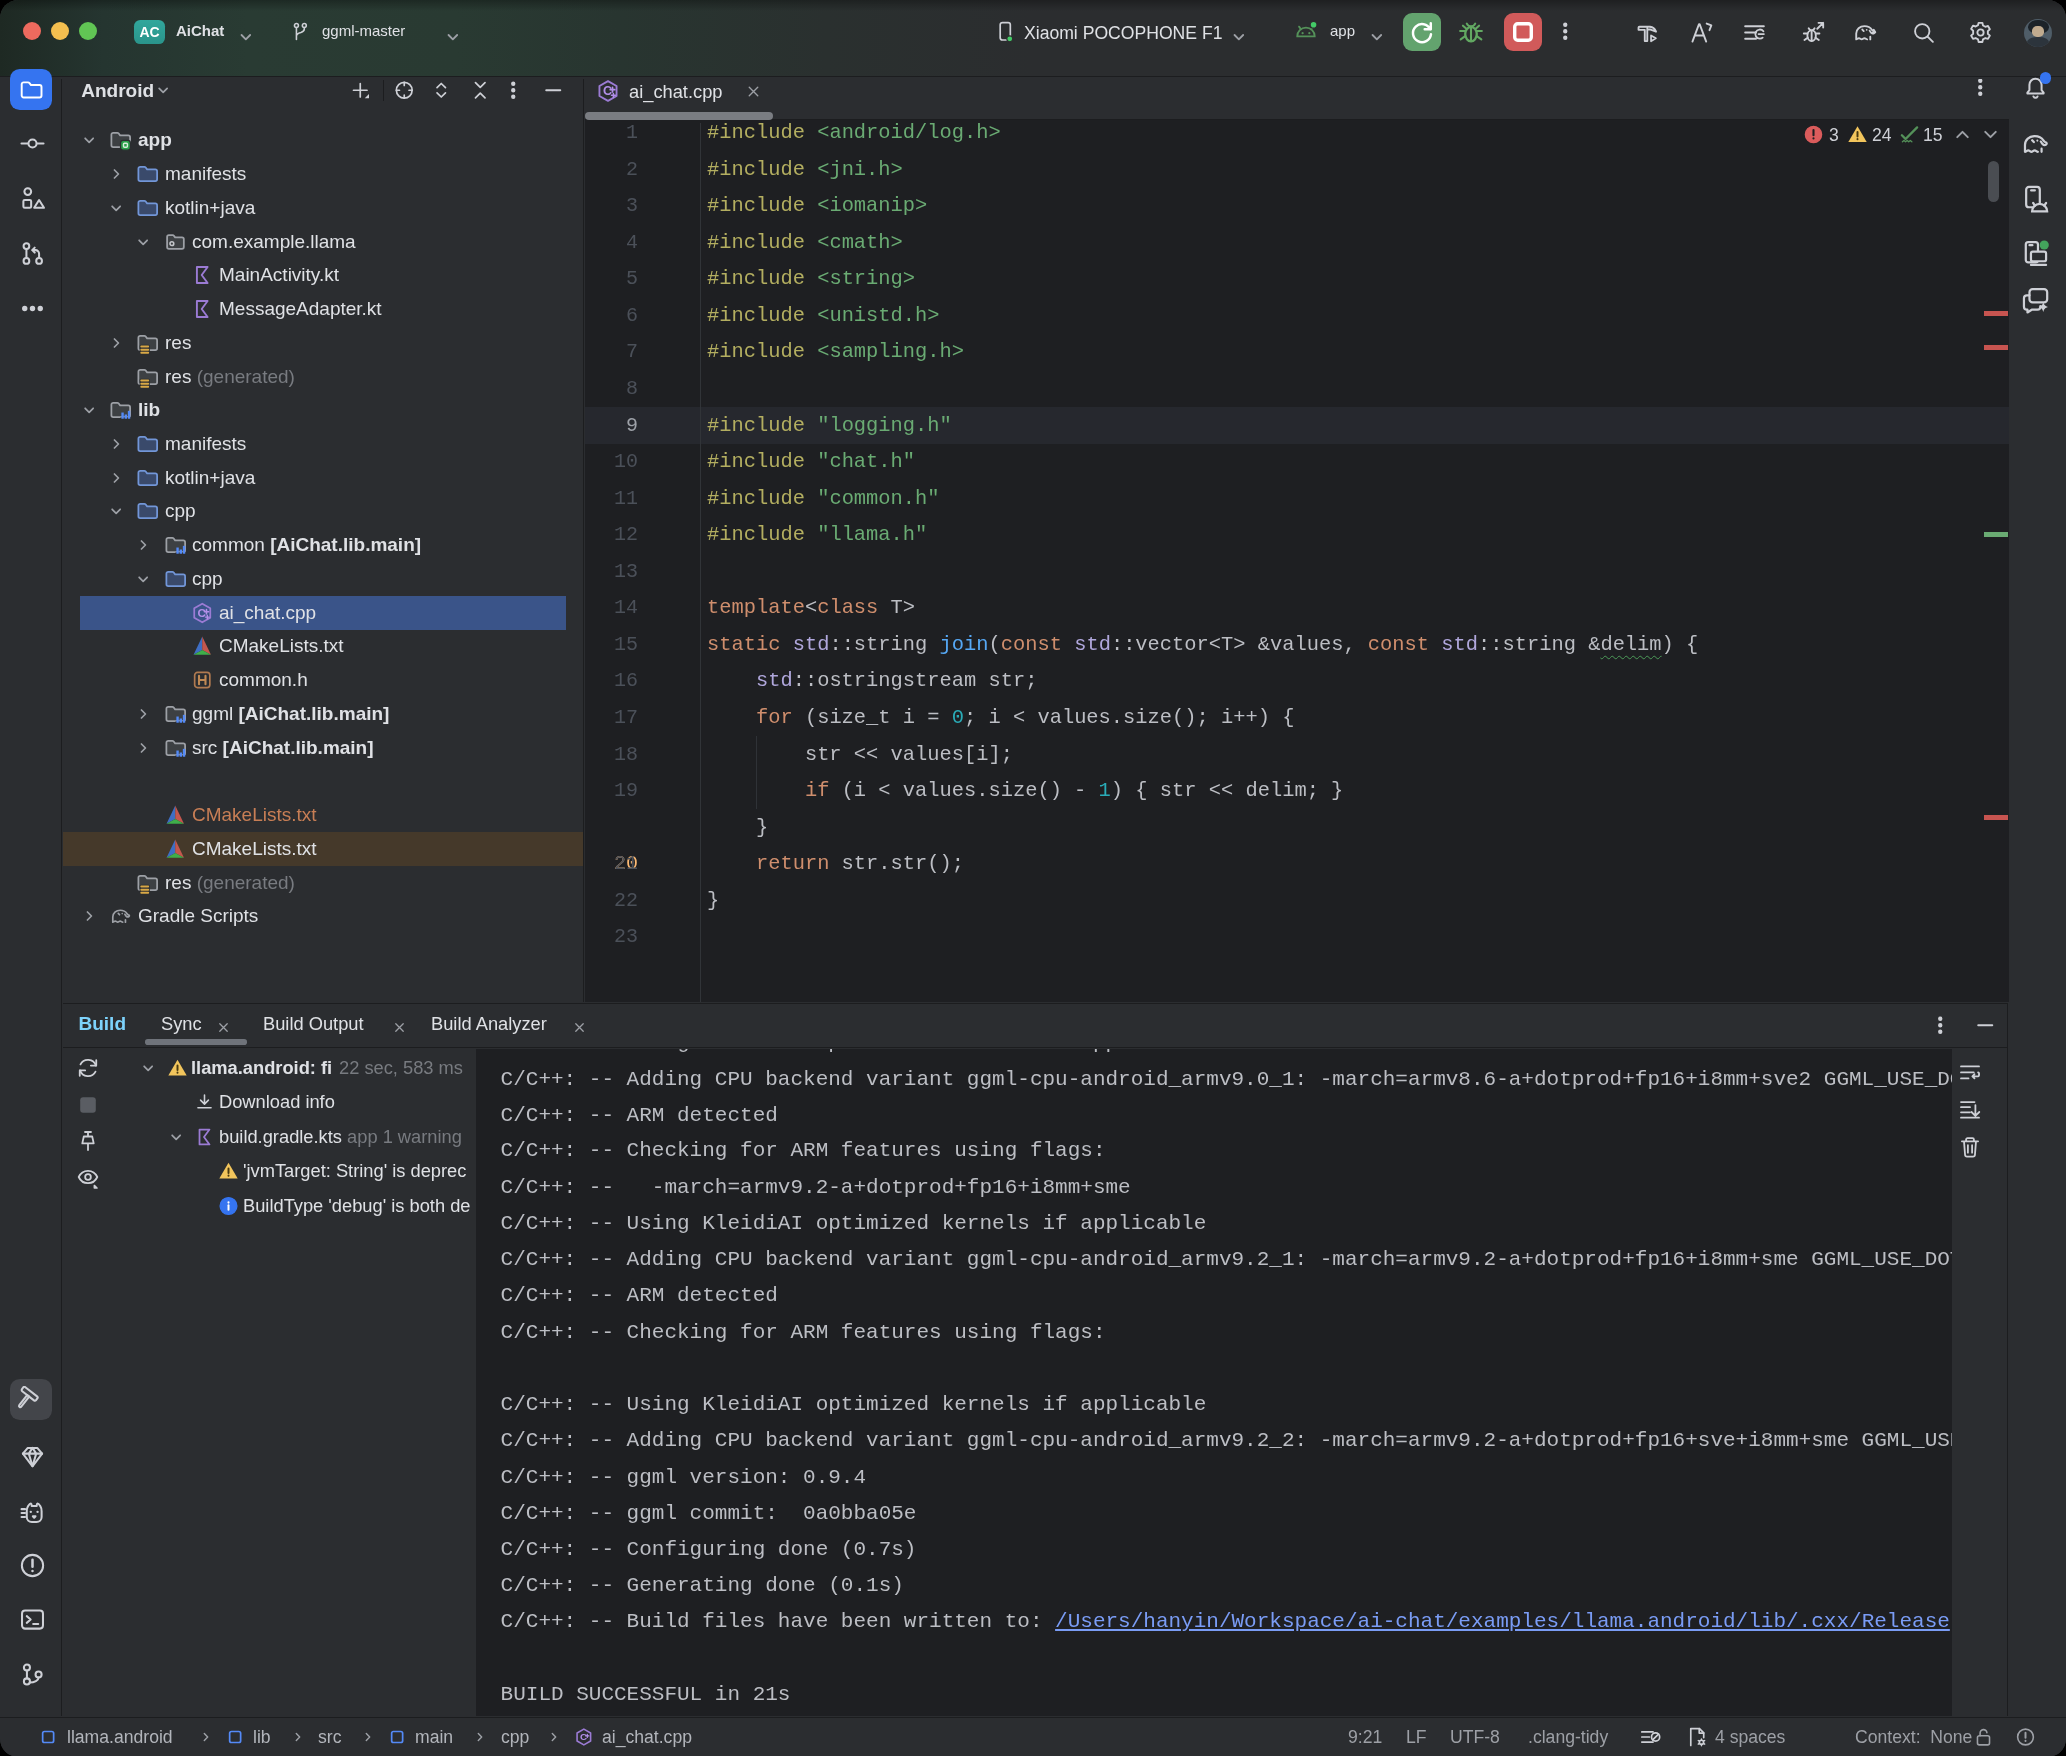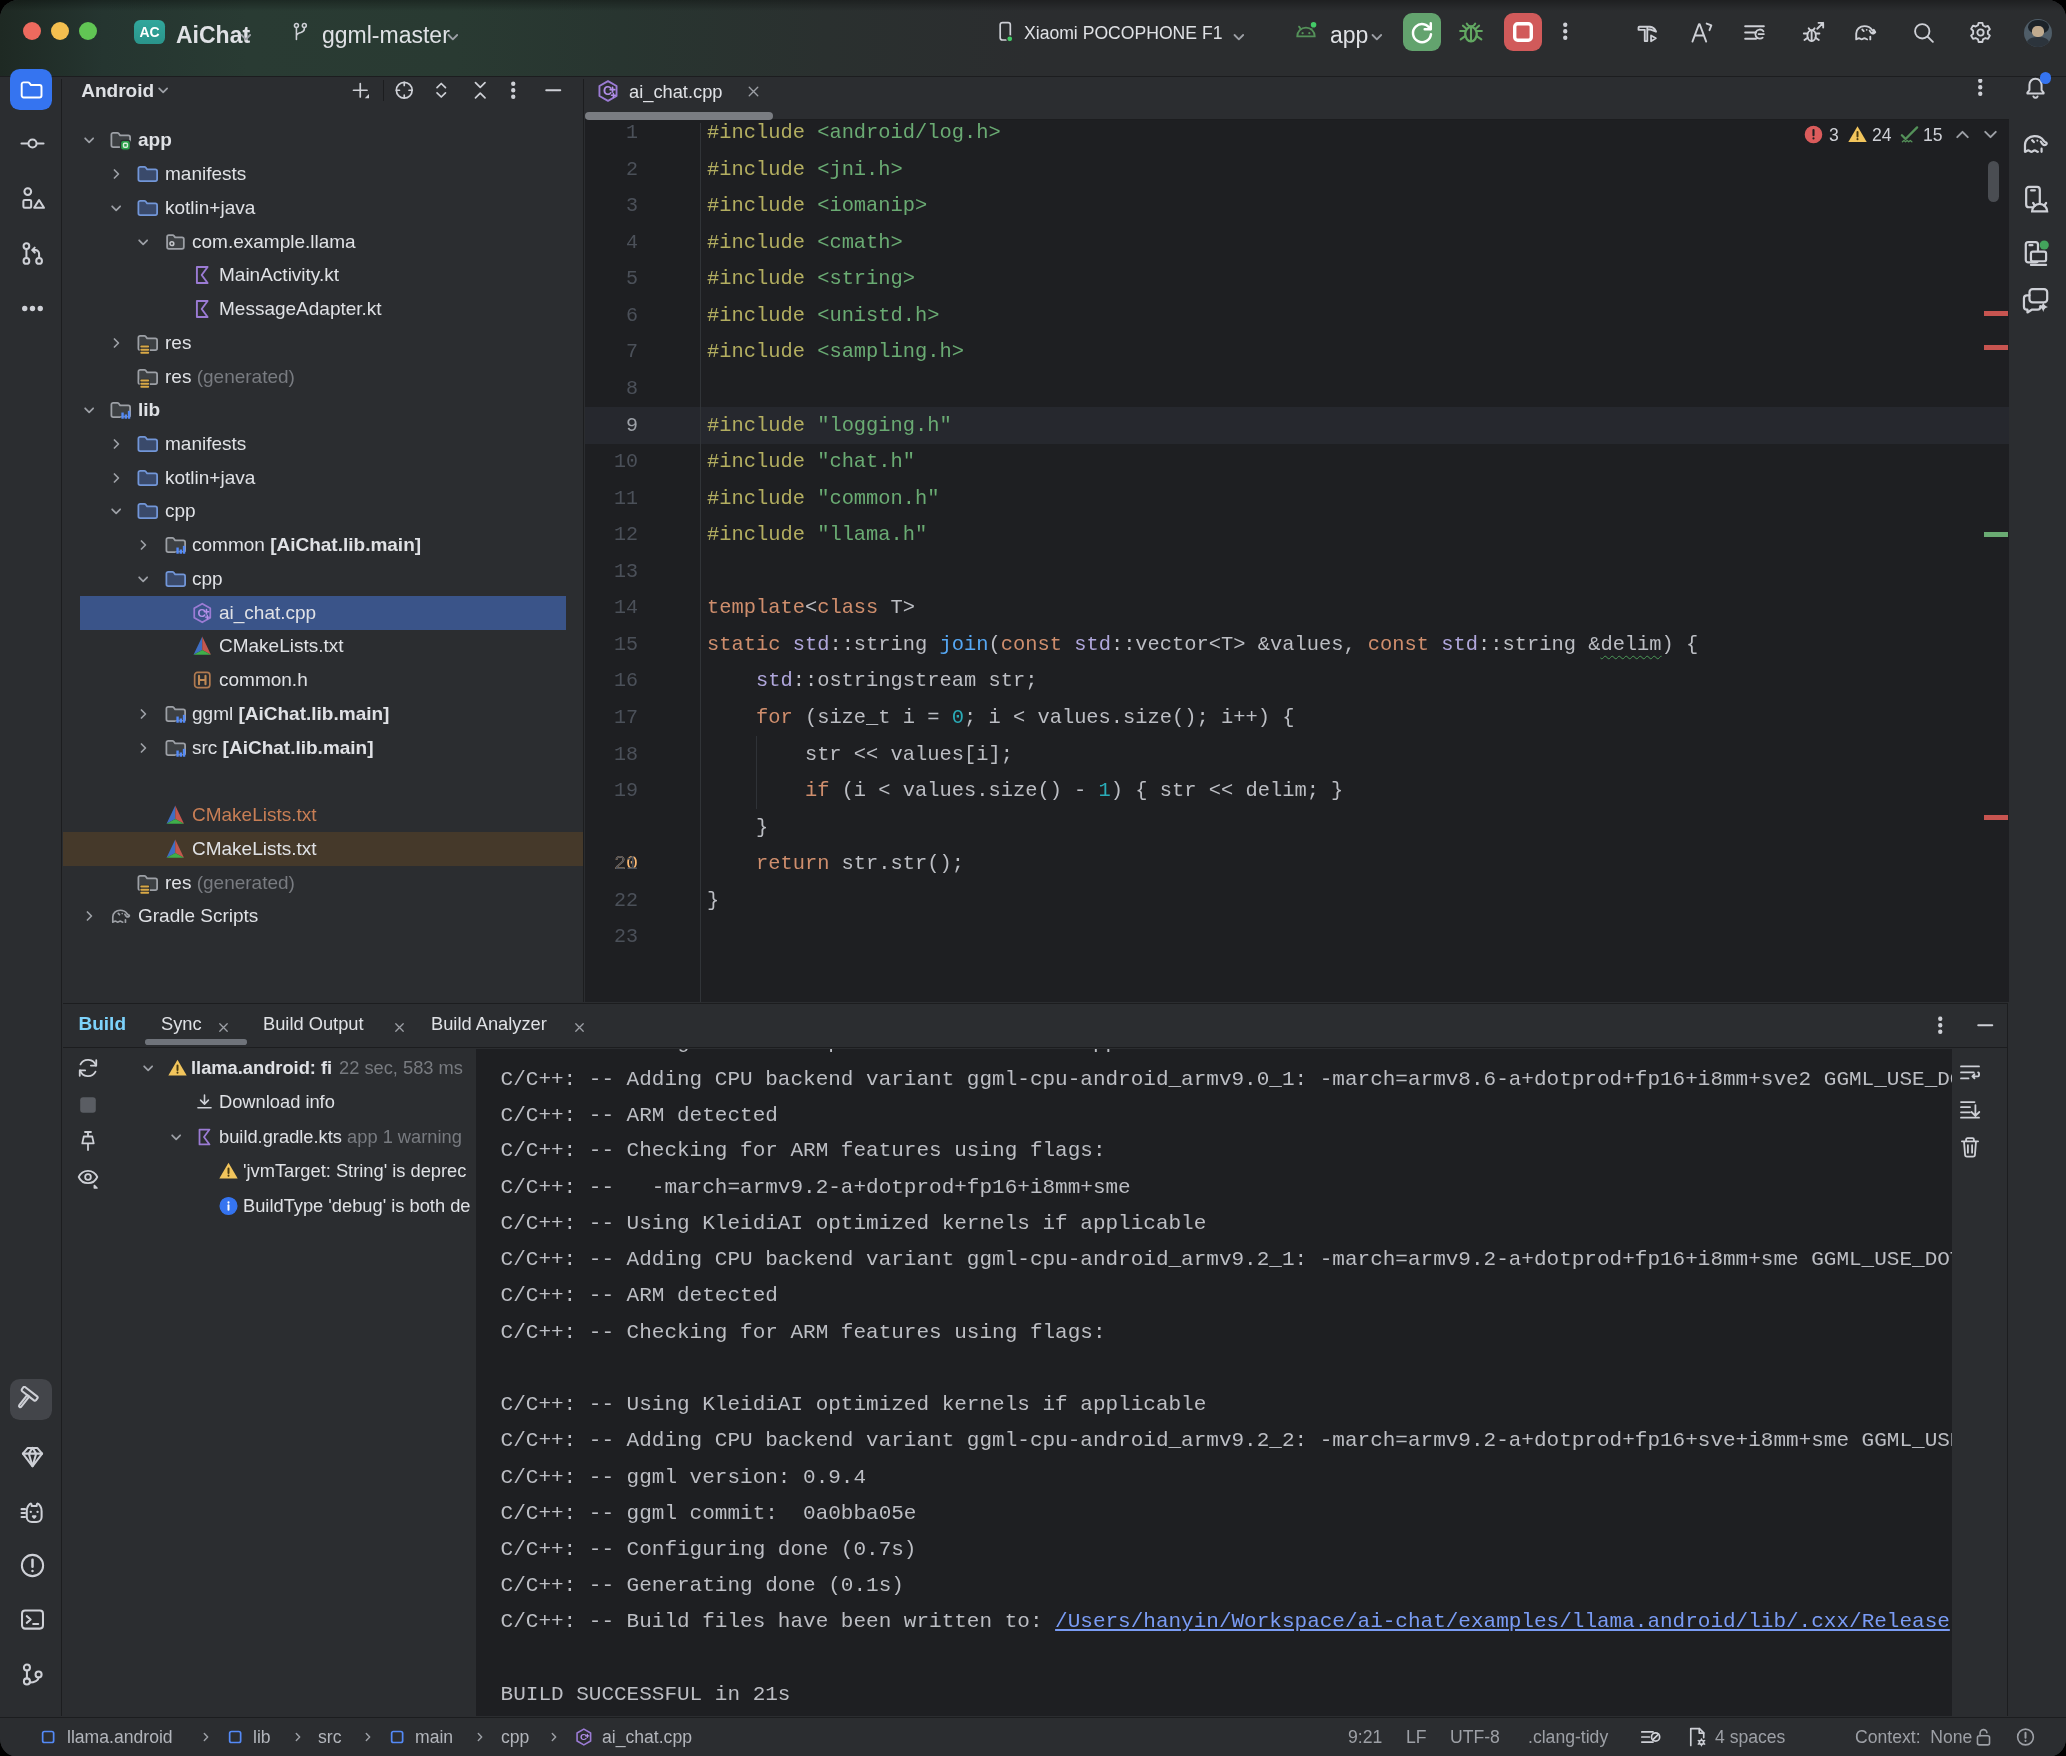--- a/index.html
+++ b/index.html
@@ -3,21 +3,21 @@
 *{margin:0;padding:0;box-sizing:border-box;}
 html,body{width:2066px;height:1757px;background:#000;overflow:hidden;}
 body{font-family:"Liberation Sans",sans-serif;-webkit-font-smoothing:antialiased;}
 .abs{position:absolute;}
 #win{position:absolute;left:0;top:0;width:2066px;height:1757px;background:#2B2D30;border-radius:18.3px;overflow:hidden;}
 
 #titlebar{left:0;top:0;width:2066px;height:77px;
  background:linear-gradient(90deg,#1e2923 0%,#253530 5%,#293b33 12%,#293a32 22%,#283530 30%,#2a302f 40%,#2b2d2f 50%,#2b2d2f 100%);
  border-bottom:1.4px solid #1c1d1f;}
 .tl{border-radius:50%;width:18.3px;height:18.3px;top:22px;}
-.tbtext{color:#dfe1e5;font-size:23px;}
+.tbtext{color:#dfe1e5;font-size:15px;}
 
 .vline{background:#1c1d1f;width:1.4px;}
 .hline{background:#1c1d1f;height:1.4px;}
 
 #leftbar{left:0;top:79px;width:62px;height:1637px;background:#2b2d30;border-right:1.4px solid #1c1d1f;}
 
 #project{left:63px;top:79px;width:520px;height:923px;background:#2b2d30;overflow:hidden;}
 .trow{position:absolute;height:34px;display:flex;align-items:center;color:#dfe1e5;font-size:19px;white-space:pre;}
 .dim{color:#787b80;}
 

